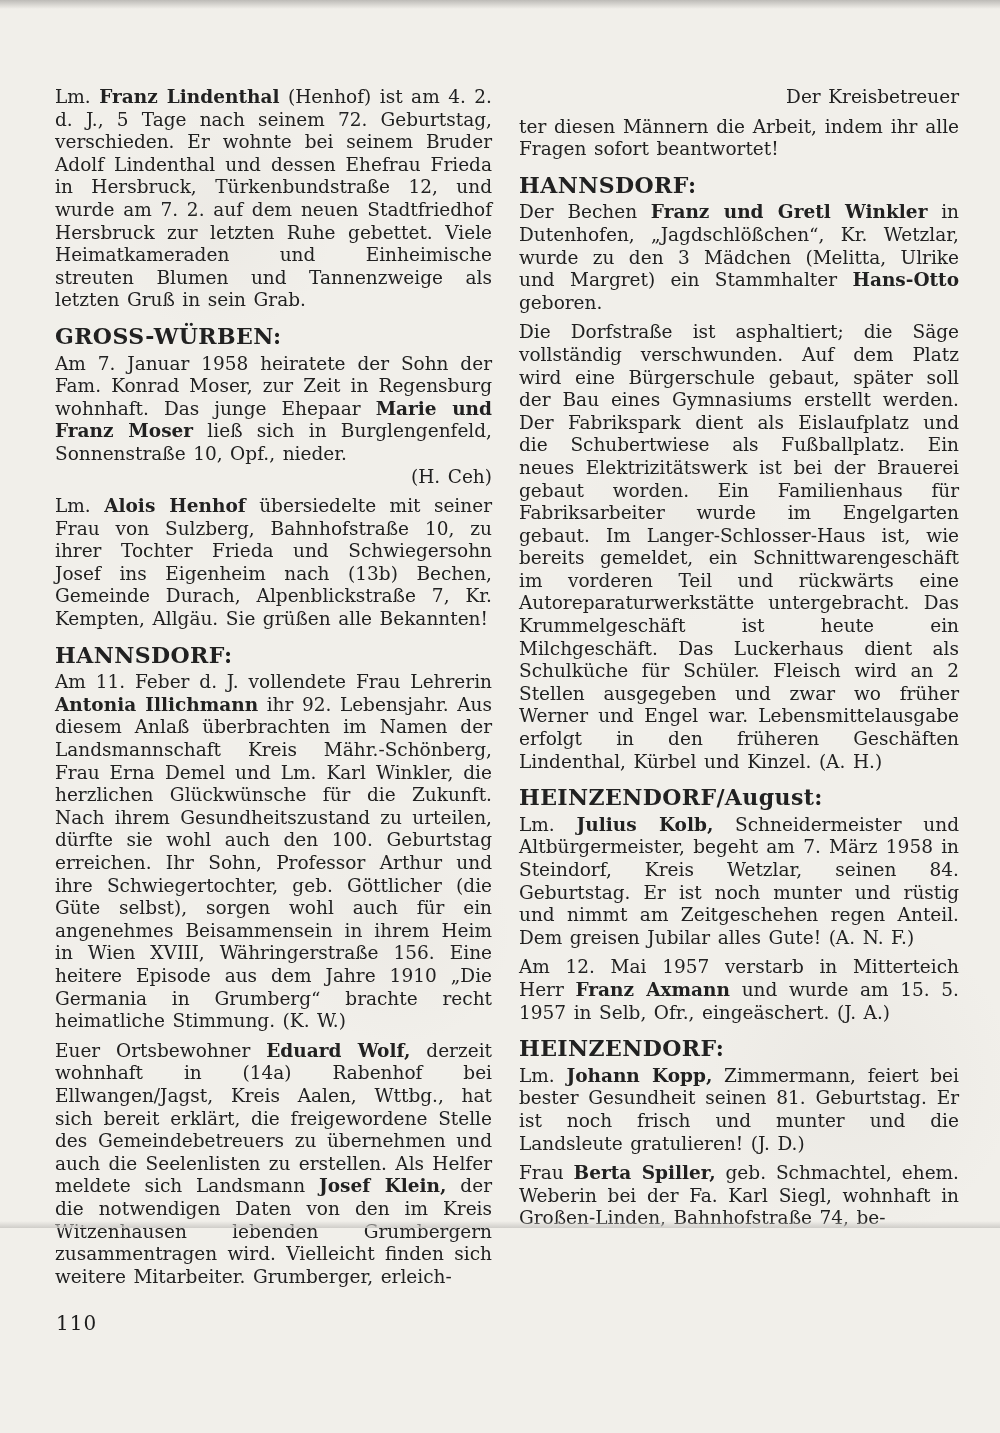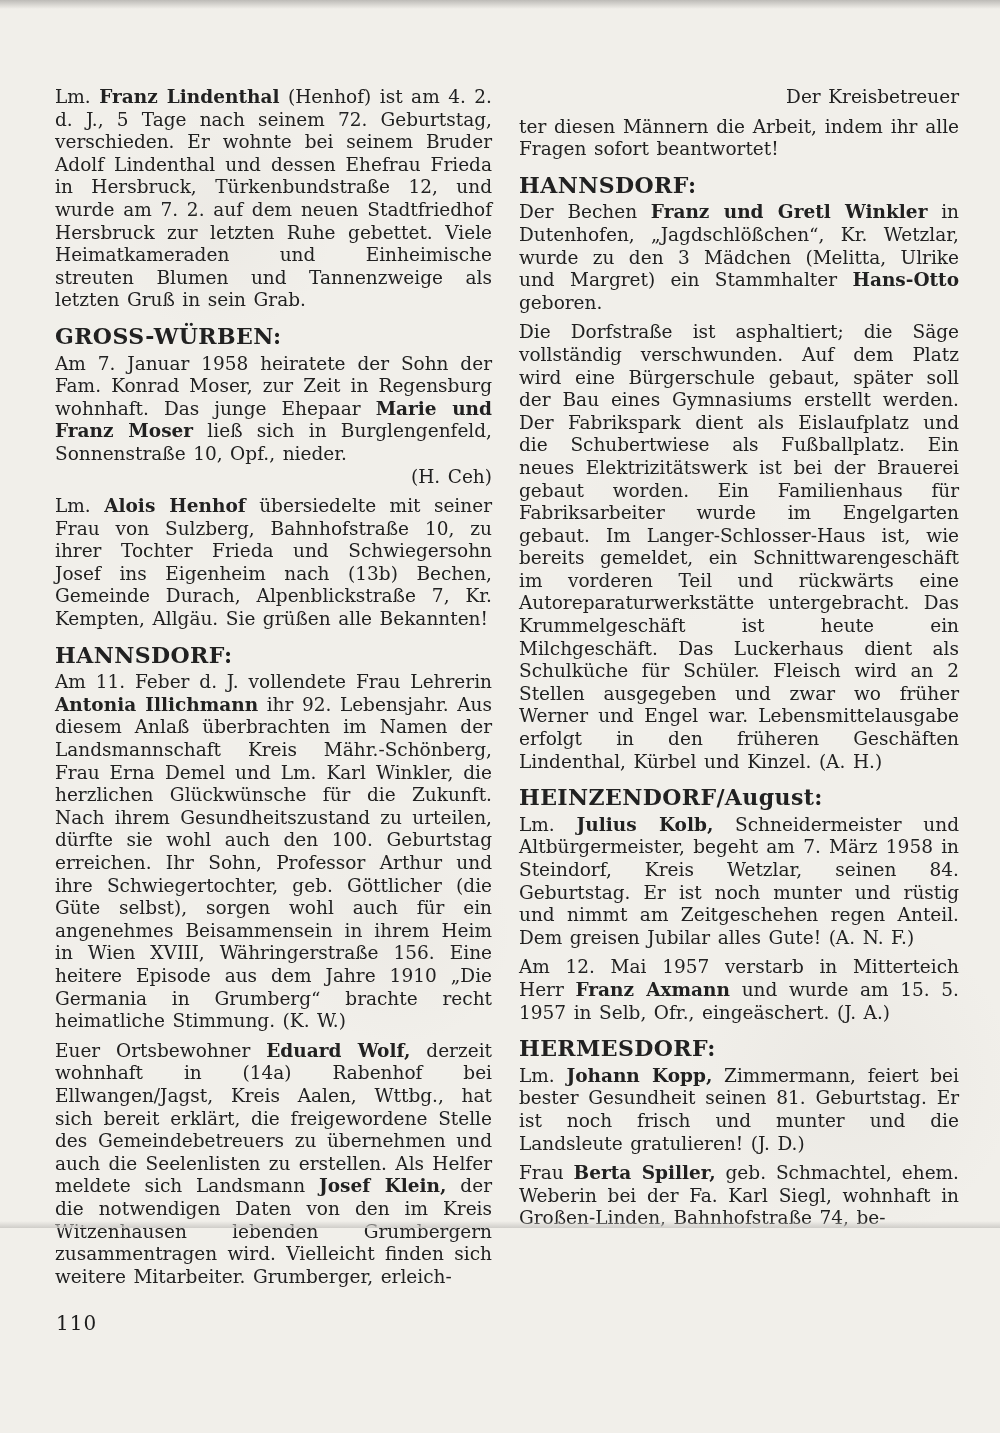--- a/index.html
+++ b/index.html
@@ -74,19 +74,19 @@
     </div>
   <div class="col col-right">
       <div class="block byline"><span>Der Kreisbetreuer</span></div>
       <div class="block paragraph"><span>ter diesen Männern die Arbeit, indem ihr alle Fragen sofort beantwortet!</span></div>
       <div class="block heading"><span class="b">HANNSDORF:</span></div>
       <div class="block paragraph"><span>Der Bechen </span><span class="b">Franz und Gretl Winkler</span><span> in Dutenhofen, „Jagdschlößchen“, Kr. Wetzlar, wurde zu den 3 Mädchen (Melitta, Ulrike und Margret) ein Stammhalter </span><span class="b">Hans-Otto</span><span> geboren.</span></div>
       <div class="block paragraph"><span>Die Dorfstraße ist asphaltiert; die Säge vollständig verschwunden. Auf dem Platz wird eine Bürgerschule gebaut, später soll der Bau eines Gymnasiums erstellt werden. Der Fabrikspark dient als Eislaufplatz und die Schubertwiese als Fußballplatz. Ein neues Elektrizitätswerk ist bei der Brauerei gebaut worden. Ein Familienhaus für Fabriksarbeiter wurde im Engelgarten gebaut. Im Langer-Schlosser-Haus ist, wie bereits gemeldet, ein Schnittwarengeschäft im vorderen Teil und rückwärts eine Autoreparaturwerkstätte untergebracht. Das Krummelgeschäft ist heute ein Milchgeschäft. Das Luckerhaus dient als Schulküche für Schüler. Fleisch wird an 2 Stellen ausgegeben und zwar wo früher Werner und Engel war. Lebensmittelausgabe erfolgt in den früheren Geschäften Lindenthal, Kürbel und Kinzel. (A. H.)</span></div>
       <div class="block heading"><span class="b">HEINZENDORF/August:</span></div>
       <div class="block paragraph"><span>Lm. </span><span class="b">Julius Kolb,</span><span> Schneidermeister und Altbürgermeister, begeht am 7. März 1958 in Steindorf, Kreis Wetzlar, seinen 84. Geburtstag. Er ist noch munter und rüstig und nimmt am Zeitgeschehen regen Anteil. Dem greisen Jubilar alles Gute! (A. N. F.)</span></div>
       <div class="block paragraph"><span>Am 12. Mai 1957 verstarb in Mitterteich Herr </span><span class="b">Franz Axmann</span><span> und wurde am 15. 5. 1957 in Selb, Ofr., eingeäschert. (J. A.)</span></div>
-      <div class="block heading"><span class="b">HERMESDORF:</span></div>
+      <div class="block heading"><span class="b">HEINZENDORF:</span></div>
       <div class="block paragraph"><span>Lm. </span><span class="b">Johann Kopp,</span><span> Zimmermann, feiert bei bester Gesundheit seinen 81. Geburtstag. Er ist noch frisch und munter und die Landsleute gratulieren! (J. D.)</span></div>
       <div class="block paragraph"><span>Frau </span><span class="b">Berta Spiller,</span><span> geb. Schmachtel, ehem. Weberin bei der Fa. Karl Siegl, wohnhaft in Großen-Linden, Bahnhofstraße 74, be-</span></div>
     </div>
   <div class="page-number">110</div>
   <div class="edge-bottom"></div>
 </div>
 
 </body></html>

